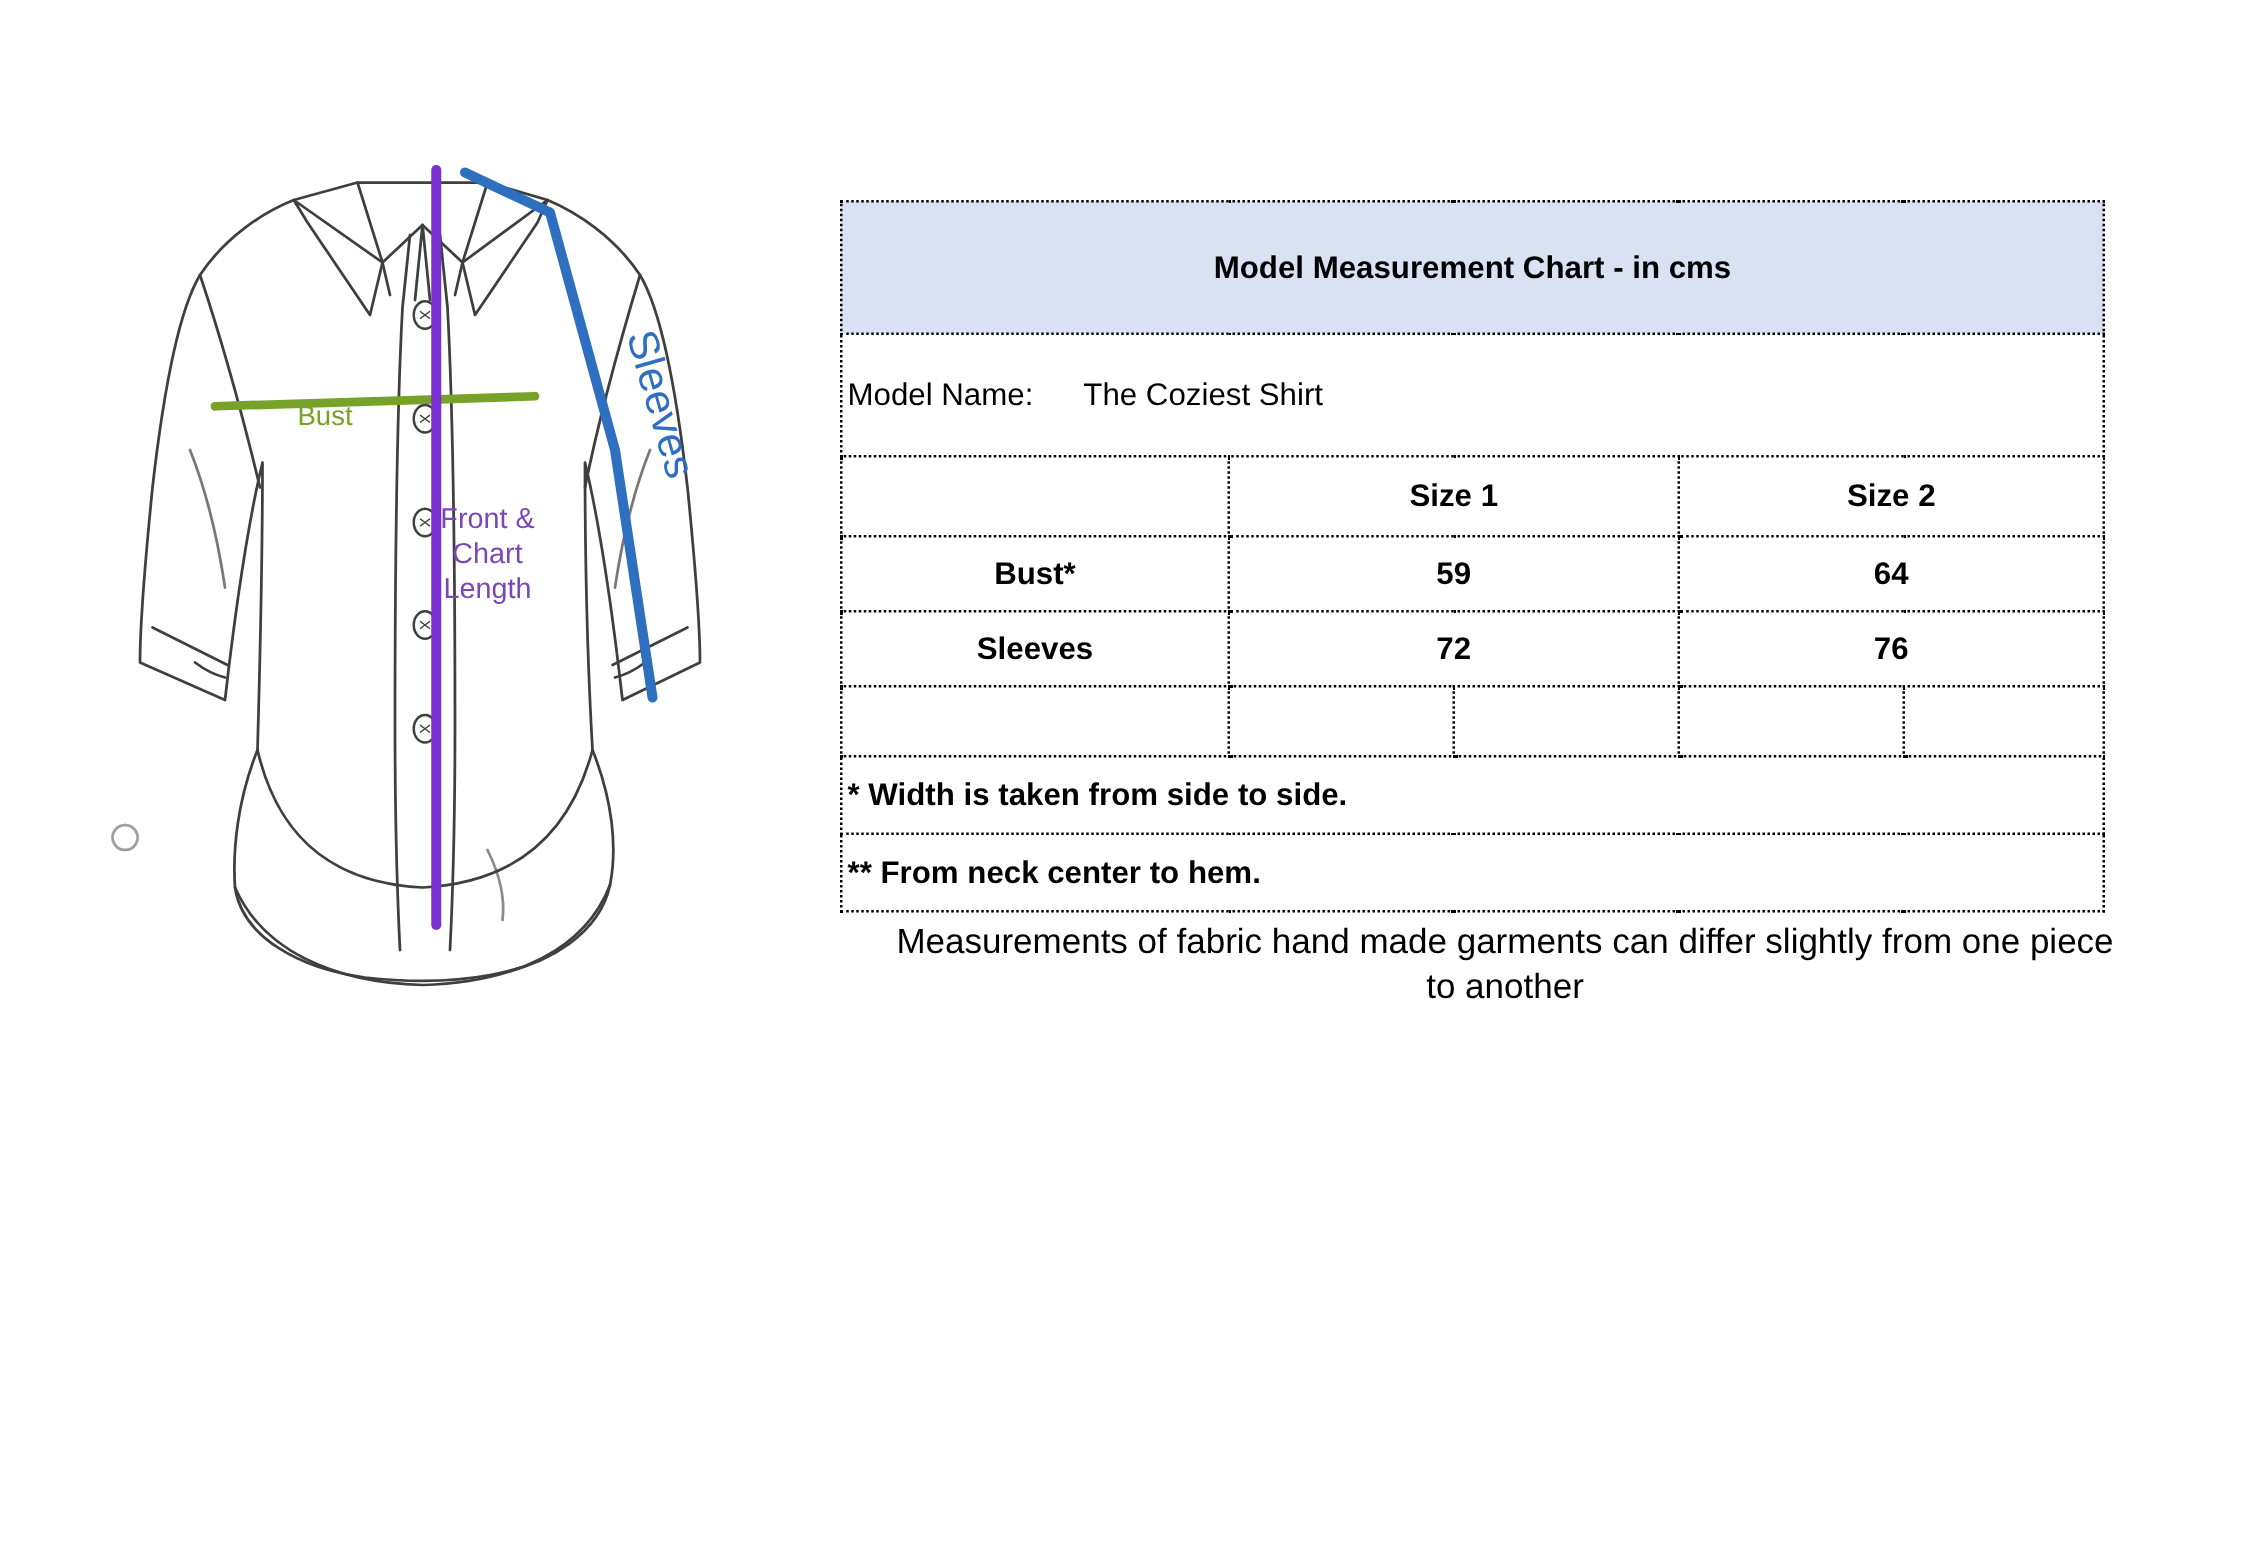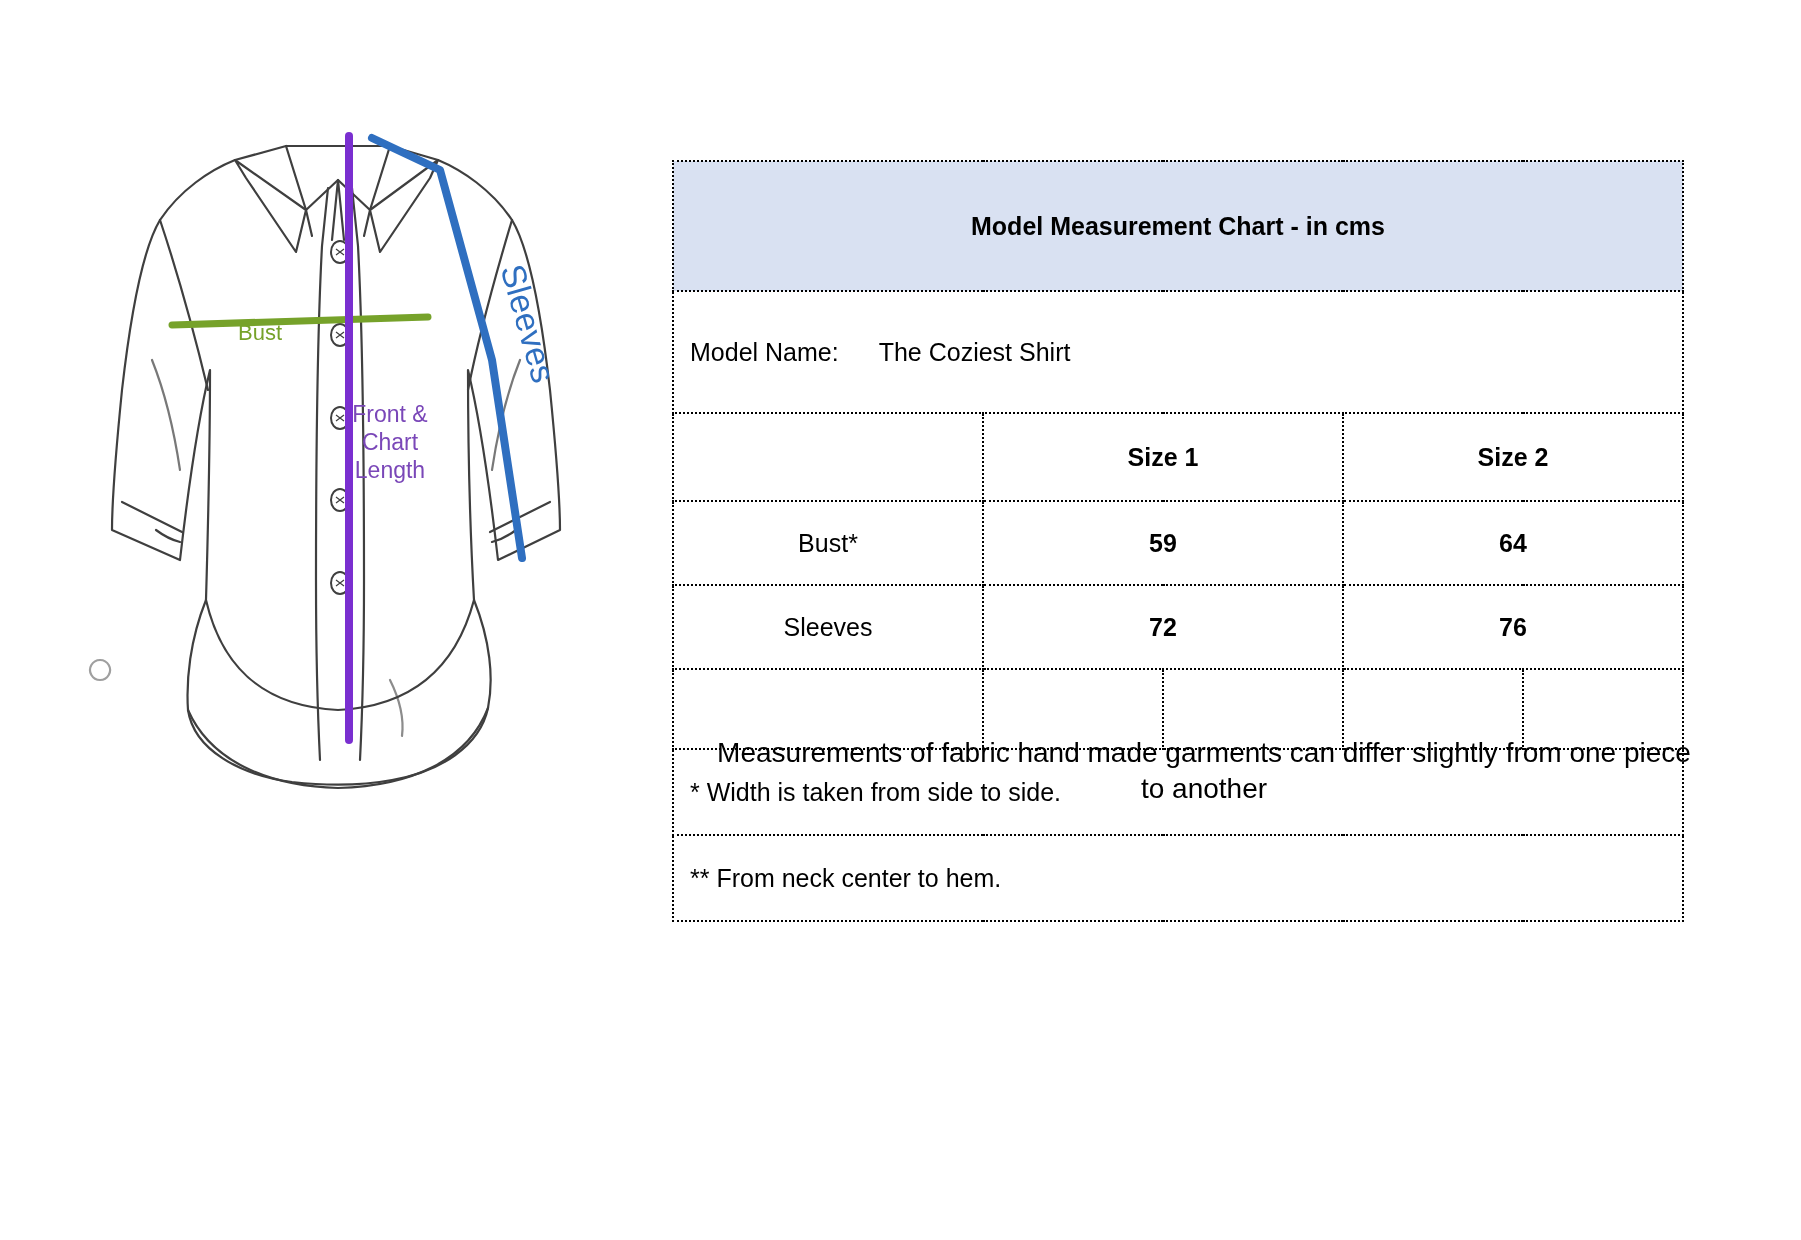--- a/index.html
+++ b/index.html
@@ -66,21 +66,21 @@
     top: 160px;
     width: 1010px;
   }
   table.mchart {
     border-collapse: collapse;
     width: 1010px;
     table-layout: fixed;
   }
   table.mchart td {
     border: 2px dotted #000000;
-    padding: 16px;
+    padding: 4px;
     vertical-align: middle;
     font-size: 25px;
   }
   td.title-cell {
     background: #d9e1f2;
     text-align: center;
     font-weight: bold;
     font-size: 27px;
     height: 96px;
   }
@@ -95,38 +95,38 @@
     margin-left: 40px;
   }
   td.hdr {
     text-align: center;
     font-weight: bold;
     height: 54px;
     font-size: 26px;
   }
   td.rowlabel {
     text-align: center;
-    font-weight: normal;
+    font-weight: bold;
     height: 50px;
     font-size: 26px;
   }
   td.val {
     text-align: center;
     font-weight: bold;
     height: 50px;
     font-size: 26px;
   }
   td.spacer {
     height: 46px;
   }
   td.note {
     height: 52px;
     padding-left: 14px;
     font-size: 26px;
-    font-weight: normal;
+    font-weight: bold;
   }
   .blank {
   }
   #footnote-text {
     position: absolute;
     left: 690px;
     top: 735px;
     width: 980px;
     text-align: center;
     font-size: 28px;

